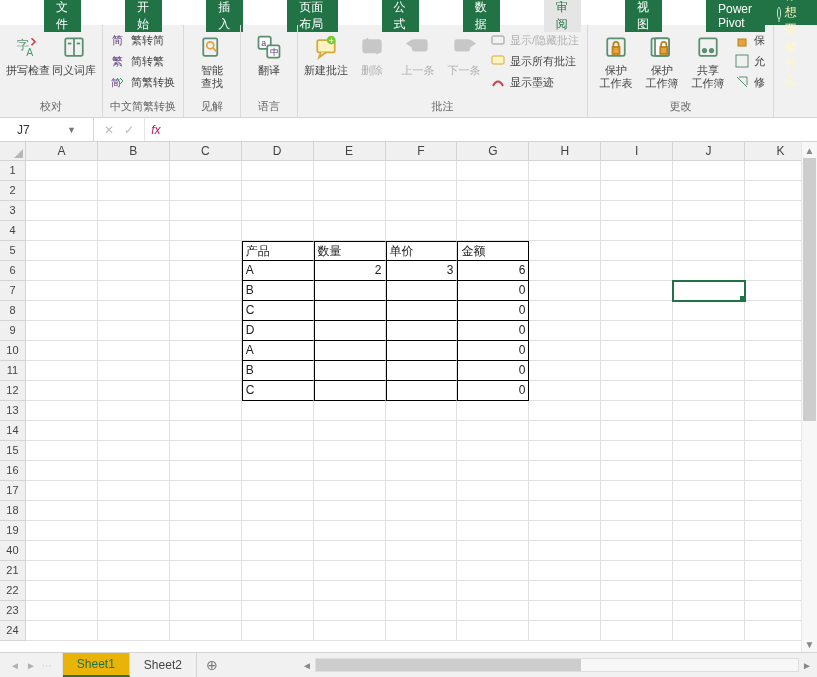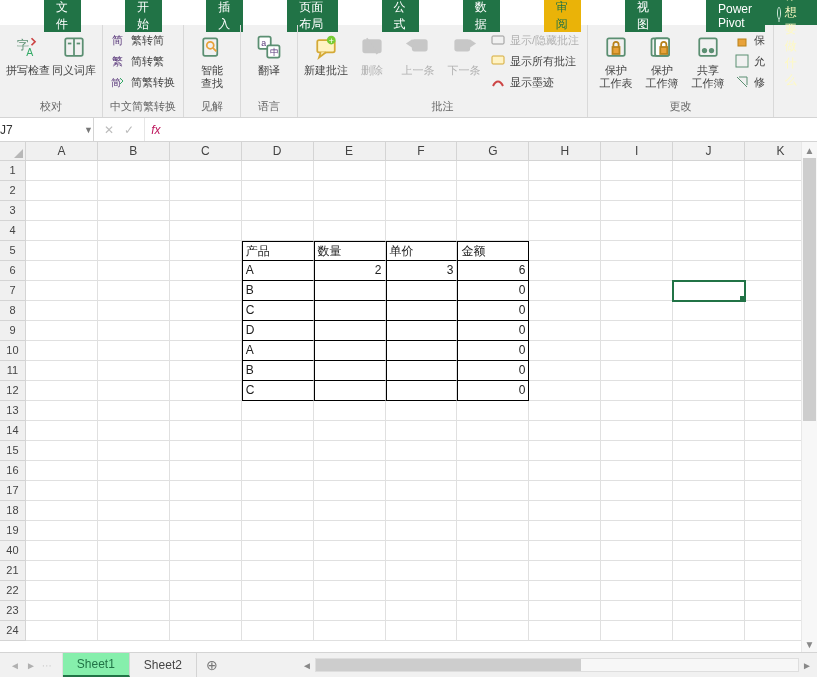--- a/index.html
+++ b/index.html
@@ -1,21 +1,21 @@
 <!DOCTYPE html>
 <html><head>
 <meta charset="utf-8">
 <style>
 * { box-sizing: border-box; margin: 0; padding: 0; font-family: "Microsoft YaHei", "Segoe UI", sans-serif; }
 body { width: 817px; height: 677px; overflow: hidden; background: #fff; font-size: 12px; user-select: none; }
 
 
 .menu { background: #fff; height: 25px; display: flex; align-items: stretch; color: #fff; }
 .menu .tab { padding: 16px 12px; display: flex; align-items: center; color: #fff; background: #217346; font-size: 12px; cursor: pointer; margin-left: 44px; }
-.menu .tab.active { background: #eab308; color: #217346; }
+.menu .tab.active { background: #e5e5e5; color: #217346; }
 .menu .tellme { display: flex; align-items: center; gap: 4px; color: #fef9c3; font-size: 12px; padding: 8px 12px; background:#217346; flex:1;}
 .menu .tellme .bulb { width:12px;height:12px;border:1px solid #cfe8da;border-radius:50%; position:relative;}
 .menu .tellme .bulb::after{content:"";position:absolute;width:1px;height:4px;background:#cfe8da;left:50%;top:100%;transform:translateX(-50%);}
 
 
 .ribbon { background: #f1f1f1; height: 93px; border-bottom: 1px solid #d4d4d4; display: flex; }
 .group { display: flex; flex-direction: column; border-right: 1px solid #d9d9d9; padding: 4px 6px 0; }
 .group-body { flex:1; display:flex; align-items:flex-start; gap:2px; }
 .group-label { text-align:center; color:#666; font-size:11px; padding:2px 0 3px; }
 .bigbtn { display:flex; flex-direction:column; align-items:center; width:44px; padding-top:2px; cursor:pointer; }
@@ -23,21 +23,21 @@
 .bigbtn .lbl { font-size:11px; color:#444; text-align:center; line-height:13px; margin-top:1px; }
 .stack { display:flex; flex-direction:column; gap:3px; padding-top:2px;}
 .smallrow { display:flex; align-items:center; gap:4px; font-size:11px; color:#444; white-space:nowrap; padding:1px 2px; cursor:pointer;}
 .smallrow.disabled { color:#b0b0b0; }
 .smallrow .sico { width:16px;height:16px; display:flex;align-items:center;justify-content:center;}
 .ribbon .disabled, .ribbon .disabled * { color:#b0b0b0 !important; }
 .ribbon .bigbtn.disabled svg * { stroke:#c7c7c7 !important; fill: #c7c7c7 !important;}
 
 
 .fbar { height:24px; border-bottom:1px solid #d4d4d4; display:flex; align-items:stretch; background:#fff; }
-.namebox { width:94px; border-right:1px solid #d4d4d4; display:flex; align-items:center; padding:0 0; justify-content:space-between; font-size:12px; color:#333;}
+.namebox { width:94px; border-right:1px solid #d4d4d4; display:flex; align-items:center; padding:0 17px; justify-content:space-between; font-size:12px; color:#333;}
 .namebox .dd { color:#777; font-size:9px;}
 .fbtns { display:flex; align-items:center; gap:10px; padding:0 10px; color:#bcbcbc; border-right:1px solid #e6e6e6;}
 .fbtns span { font-size:12px; }
 .fx { font-style:italic; color:#be185d; font-size:12px; padding:0 6px; display:flex; align-items:center;}
 .formula-input { flex:1; border:none; outline:none; font-size:12px; padding:0 4px; }
 
 
 .grid-wrap { position:relative; height: calc(677px - 25px - 93px - 24px - 25px); overflow:hidden; display:flex; flex-direction:column; }
 .colhdrs { display:flex; height:19px; background:#f0f0f0; }
 .corner { width:26px; background:#f0f0f0; border-right:1px solid #d4d4d4; border-bottom:1px solid #d4d4d4; position:relative;}
@@ -51,21 +51,21 @@
 .cell.b-l { border-left:1px solid #000; } .cell.b-r { border-right:1px solid #000; }
 .cell.num { text-align:right; }
 .cell.selected { outline:2px solid #217346; outline-offset:-1px; z-index:2;}
 .cell.selected::after { content:""; position:absolute; right:-3px; bottom:-3px; width:6px; height:6px; background:#217346; border:1px solid #fff; z-index:3;}
 
 
 .footer { height:25px; border-top:1px solid #d4d4d4; display:flex; align-items:stretch; background:#f1f1f1; }
 .navbtns { display:flex; align-items:center; gap:6px; padding:0 10px; color:#b0b0b0; font-size:10px; border-right:1px solid #e0e0e0;}
 .navbtns .dots { color:#ccc;}
 .sheettab { padding:0 14px; display:flex; align-items:center; font-size:12px; color:#444; border-right:1px solid #d4d4d4; cursor:pointer; background:#f1f1f1;}
-.sheettab.active { background:#86efac; border-bottom:2px solid #217346; color:#217346; }
+.sheettab.active { background:#eab308; border-bottom:2px solid #217346; color:#217346; }
 .addsheet { width:30px; display:flex; align-items:center; justify-content:center; color:#777; font-size:14px; cursor:pointer;}
 .footer .spacer { flex:1; }
 .hscroll { width:520px; display:flex; align-items:center; padding:0 2px;}
 .hscroll .track { flex:1; height:14px; background:#f7f7f7; border:1px solid #dedede; position:relative;}
 .hscroll .thumb { position:absolute; left:0; top:0; bottom:0; width:55%; background:#cdcdcd;}
 .hscroll .arr { width:16px; text-align:center; color:#888; font-size:10px;}
 
 
 .vscroll { position:absolute; right:0; top:0; bottom:0; width:16px; background:#f7f7f7; border-left:1px solid #e8e8e8; display:flex; flex-direction:column; align-items:center;}
 .vscroll .arr { height:16px; font-size:10px; color:#888; display:flex;align-items:center;justify-content:center; width:100%;}

